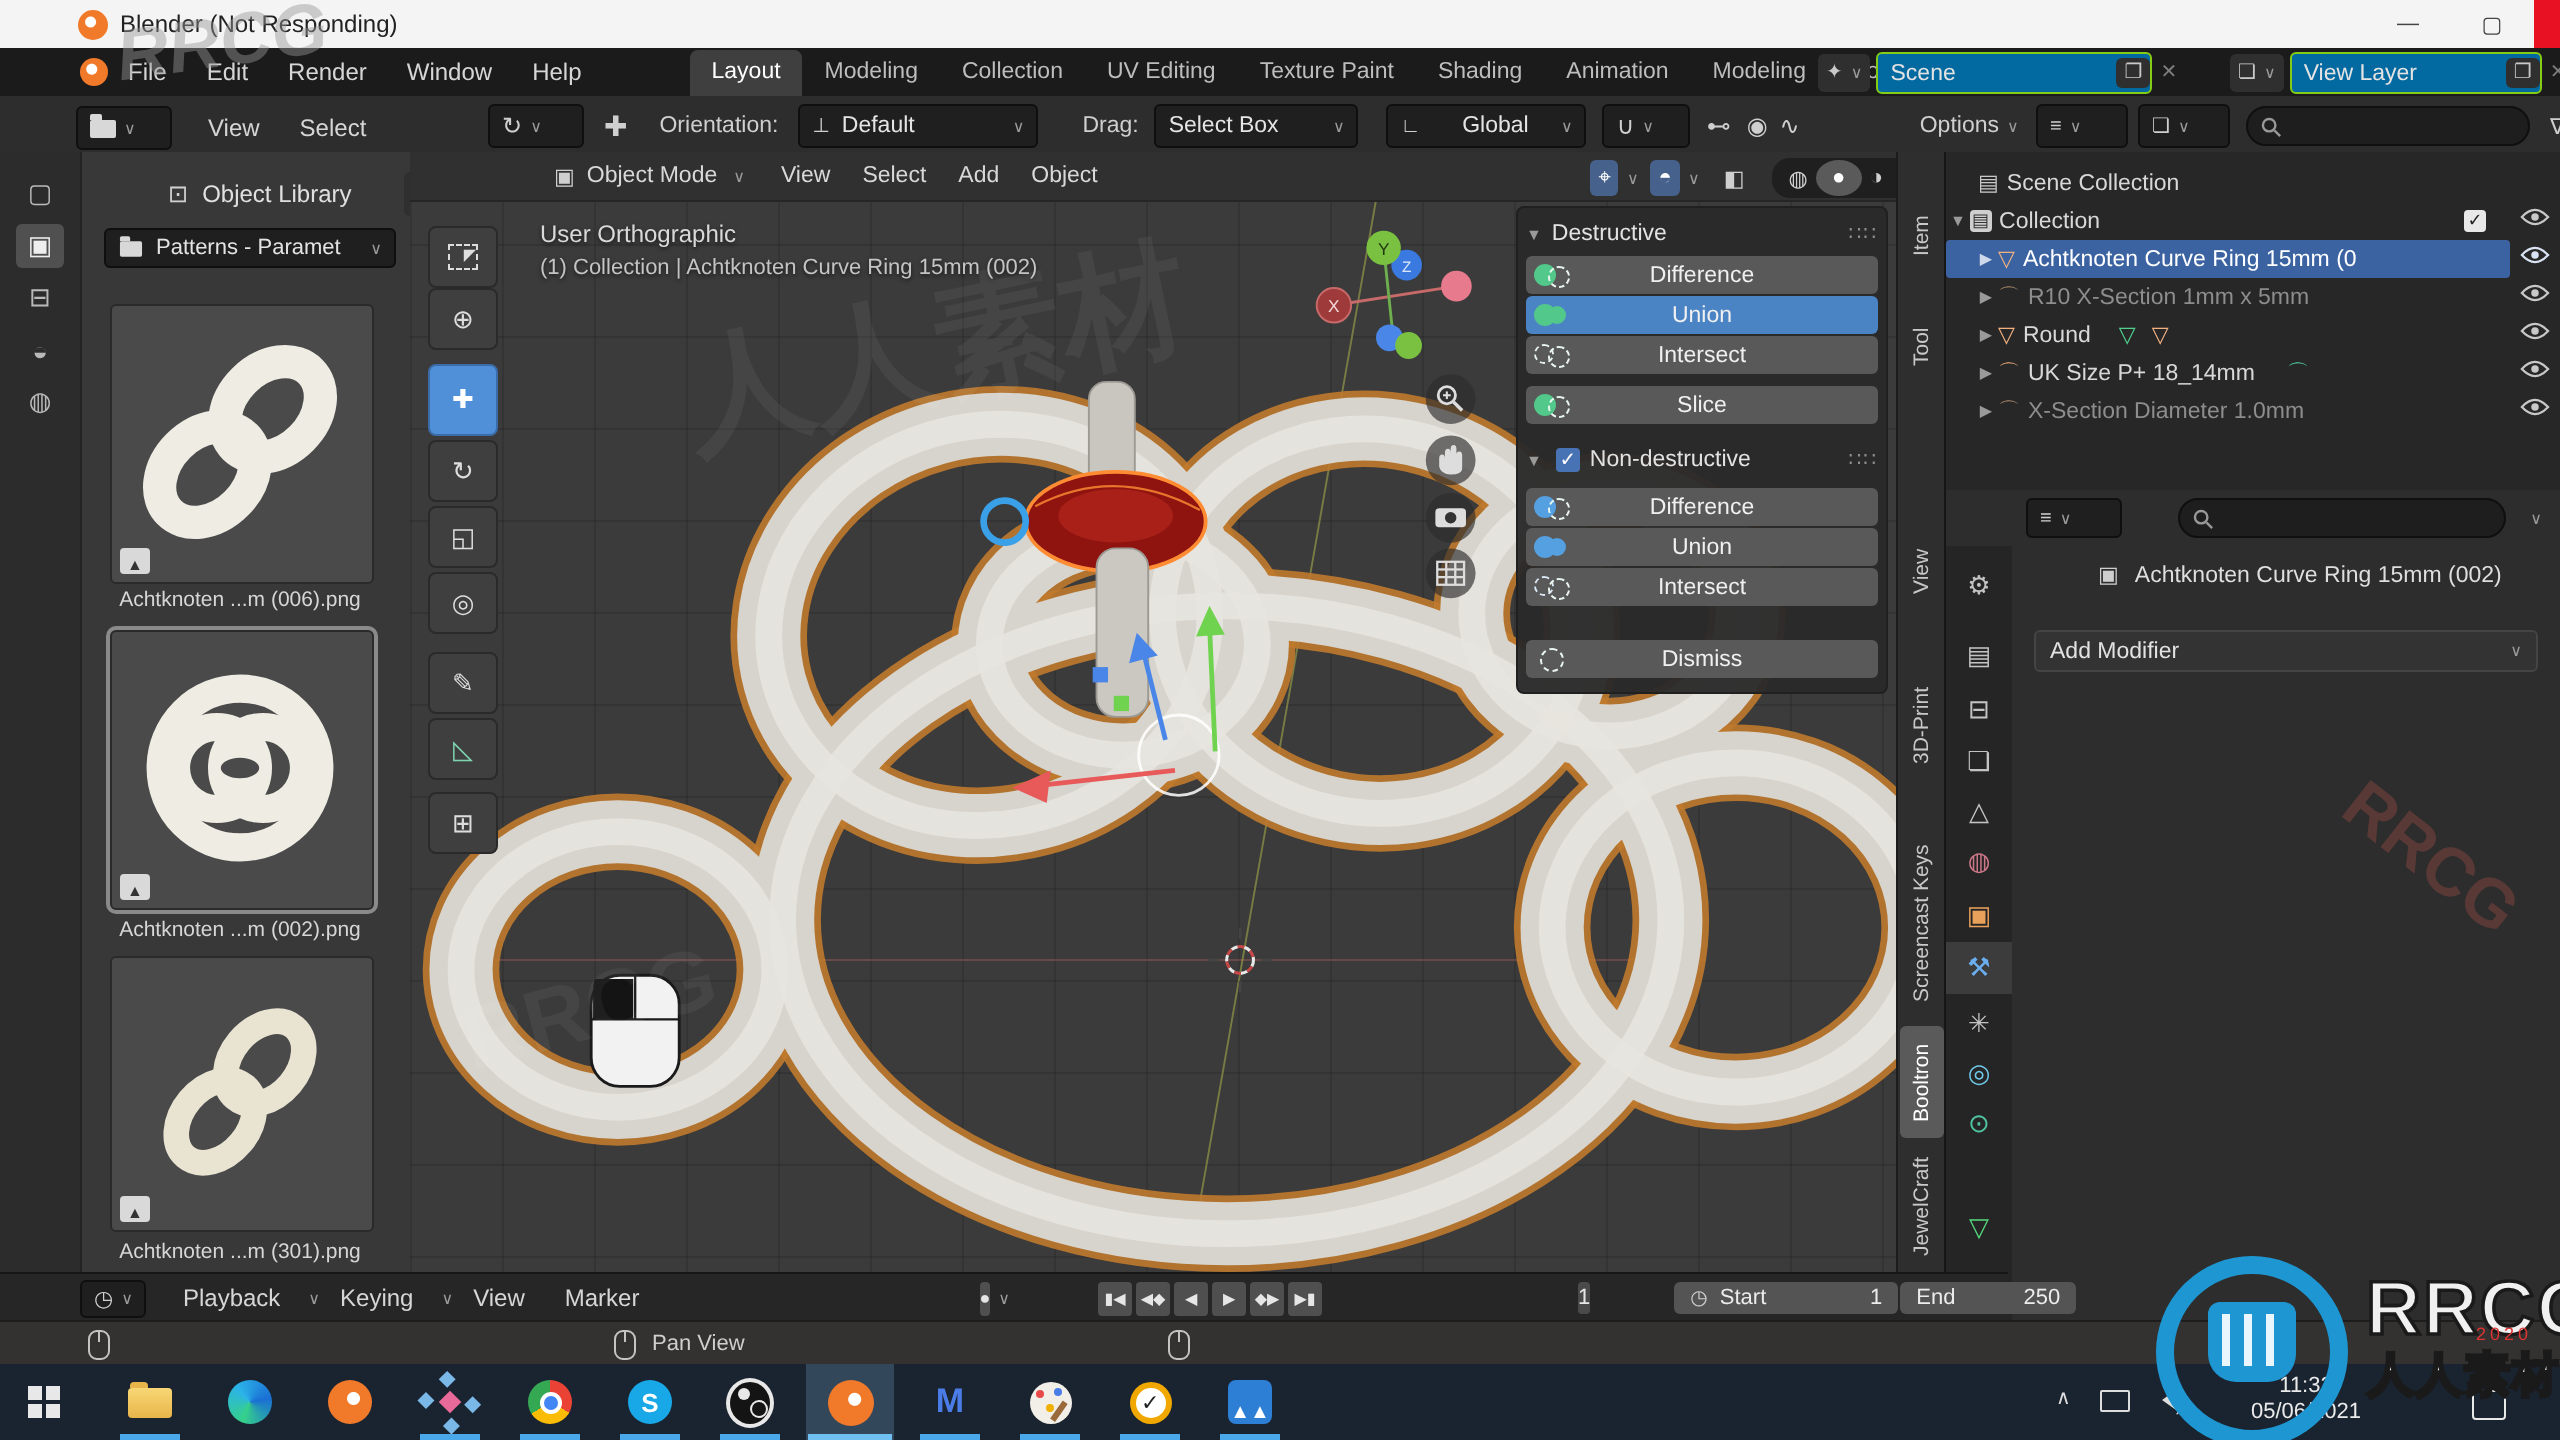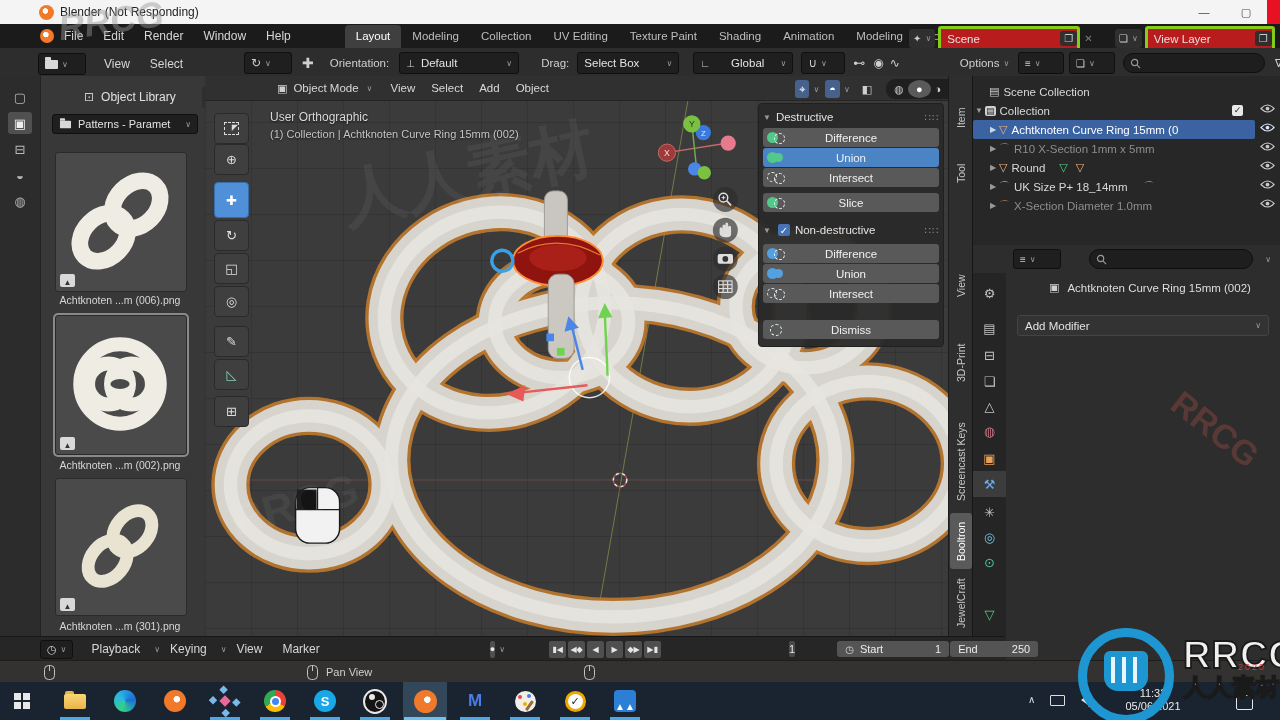--- a/index.html
+++ b/index.html
@@ -11,21 +11,21 @@
   #titlebar{left:0;top:0;width:1280px;height:24px;background:#f4f4f4;color:#222;}
   #titlebar .ttl{font-size:12px;margin-left:6px;}
   .blogo{width:15px;height:15px;border-radius:50%;background:radial-gradient(circle at 42% 40%, #fff 0 2.5px, #f0792a 3px 100%);display:inline-block;}
   .wbtn{width:42px;height:24px;display:flex;align-items:center;justify-content:center;color:#444;font-size:11px;}
   .wbtn.close{background:#e81123;color:#fff;width:45px;}
   
   #menubar{left:0;top:24px;width:1280px;height:24px;background:#1b1b1b;border-bottom:1px solid #101010;}
   .menu{padding:0 10px;line-height:24px;color:#d6d6d6;font-size:12px;}
   .wtab{padding:0 11px;line-height:23px;color:#bdbdbd;font-size:11.5px;white-space:nowrap;}
   .wtab.active{background:#3f3f3f;color:#fff;border-radius:4px 4px 0 0;}
-  .idfield{background:#b91c1c;border:3px solid #84cc16;border-radius:3px;height:19px;display:flex;align-items:center;color:#e3e3e3;font-size:11.5px;padding-left:6px;}
+  .idfield{background:#0369a1;border:1px solid #84cc16;border-radius:3px;height:19px;display:flex;align-items:center;color:#e3e3e3;font-size:11.5px;padding-left:6px;}
   .sqbtn{background:#2f2f2f;border-radius:3px;height:19px;display:flex;align-items:center;justify-content:center;color:#c9c9c9;font-size:10px;padding:0 4px;}
   .dim{color:#7d7d7d;}
   .chev{color:#9a9a9a;font-size:8px;margin-left:4px;}
   
   #toolsettings{left:0;top:48px;width:1280px;height:28px;background:#2d2d2d;border-bottom:1px solid #1b1b1b;}
   .dd{background:#1f1f1f;border:1px solid #0f0f0f;border-radius:3px;color:#e4e4e4;font-size:11.5px;display:flex;align-items:center;height:20px;padding:0 6px;}
   .lbl{font-size:11.5px;color:#cfcfcf;}
   .toolico{color:#cfcfcf;font-size:12px;}
   
   #leftpanel{left:0;top:76px;width:205px;height:560px;background:#383838;border-right:1px solid #191919;}

